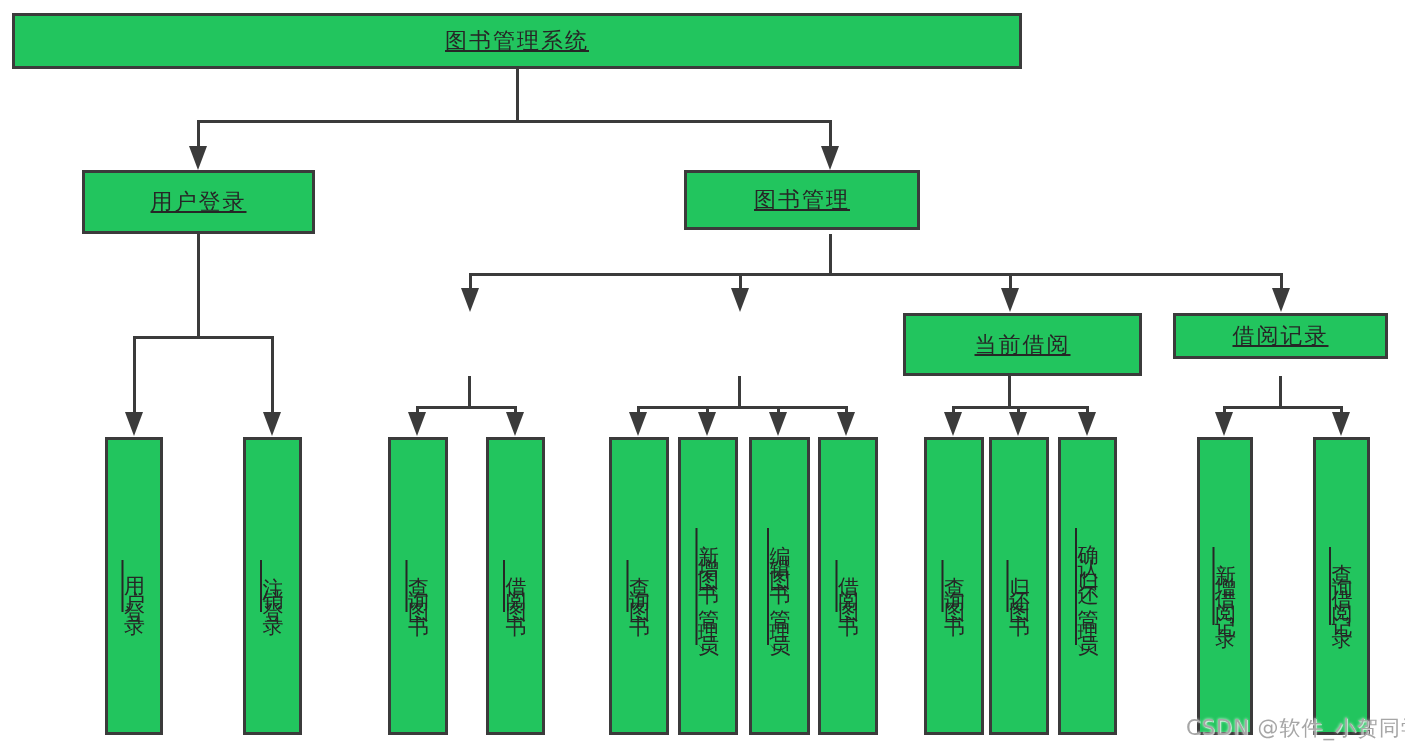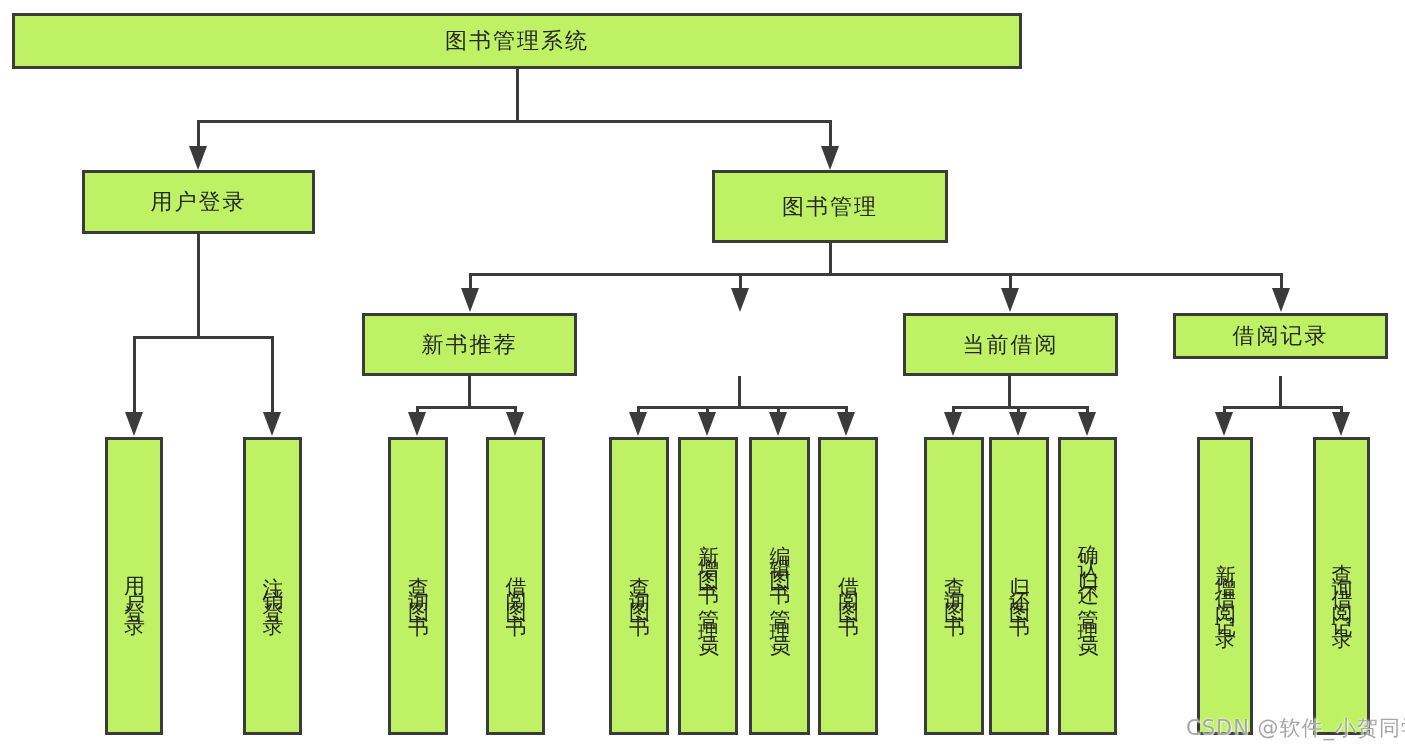--- a/index.html
+++ b/index.html
@@ -2,29 +2,30 @@
 <html><head>
 <meta charset="utf-8">
 <style>
   html,body{margin:0;padding:0;background:#ffffff;}
   body{font-family:"DejaVu Sans","Liberation Sans",sans-serif;}
   .stage{position:relative;width:1405px;height:747px;background:#ffffff;overflow:hidden;}
   .box{
     position:absolute;
     box-sizing:border-box;
     border:3px solid #3b3b3b;
-    background:#bef264;
+    background:#22c55e;
     color:#262626;
     display:flex;
     align-items:center;
     justify-content:center;
     font-size:22px;
     letter-spacing:2px;
     text-align:center;
     z-index:2;
+    text-decoration:underline;
   }
   .v{
     writing-mode:vertical-rl;
     text-orientation:mixed;
     font-size:21px;
     letter-spacing:13px;
     line-height:1;
   }
   .hline,.vline{position:absolute;background:#3b3b3b;z-index:1;}
   .hline{height:3px;}
@@ -60,21 +61,21 @@
   <div class="vline" style="left:516px;top:69px;height:51px;"></div>
   <div class="hline" style="left:197px;top:120px;width:635px;"></div>
   <div class="vline" style="left:197px;top:120px;height:28px;"></div>
   <div class="ah" style="left:189px;top:146px;"></div>
   <div class="vline" style="left:829px;top:120px;height:28px;"></div>
   <div class="ah" style="left:821px;top:146px;"></div>
 
   <div class="box" style="left:82px;top:170px;width:233px;height:64px;">
     <span>用户登录</span>
   </div>
-  <div class="box" style="left:712px;top:170px;width:236px;height:73px;">
+  <div class="box" style="left:684px;top:170px;width:236px;height:60px;">
     <span>图书管理</span>
   </div>
 
   <div class="vline" style="left:197px;top:234px;height:102px;"></div>
   <div class="hline" style="left:133px;top:336px;width:141px;"></div>
   <div class="vline" style="left:133px;top:336px;height:78px;"></div>
   <div class="ah" style="left:125px;top:412px;"></div>
   <div class="vline" style="left:271px;top:336px;height:78px;"></div>
   <div class="ah" style="left:263px;top:412px;"></div>
 
@@ -82,24 +83,21 @@
   <div class="hline" style="left:469px;top:273px;width:814px;"></div>
   <div class="vline" style="left:469px;top:273px;height:16px;"></div>
   <div class="ah" style="left:461px;top:288px;"></div>
   <div class="vline" style="left:739px;top:273px;height:16px;"></div>
   <div class="ah" style="left:731px;top:288px;"></div>
   <div class="vline" style="left:1009px;top:273px;height:16px;"></div>
   <div class="ah" style="left:1001px;top:288px;"></div>
   <div class="vline" style="left:1280px;top:273px;height:16px;"></div>
   <div class="ah" style="left:1272px;top:288px;"></div>
 
-  <div class="box" style="left:362px;top:313px;width:215px;height:63px;">
-    <span>新书推荐</span>
-  </div>
-  <div class="box" style="left:903px;top:313px;width:215px;height:63px;">
+  <div class="box" style="left:903px;top:313px;width:239px;height:63px;">
     <span>当前借阅</span>
   </div>
   <div class="box" style="left:1173px;top:313px;width:215px;height:46px;">
     <span>借阅记录</span>
   </div>
 
   <div class="vline" style="left:468px;top:376px;height:30px;"></div>
   <div class="hline" style="left:416px;top:406px;width:101px;"></div>
   <div class="vline" style="left:416px;top:406px;height:9px;"></div>
   <div class="ah" style="left:408px;top:412px;"></div>

